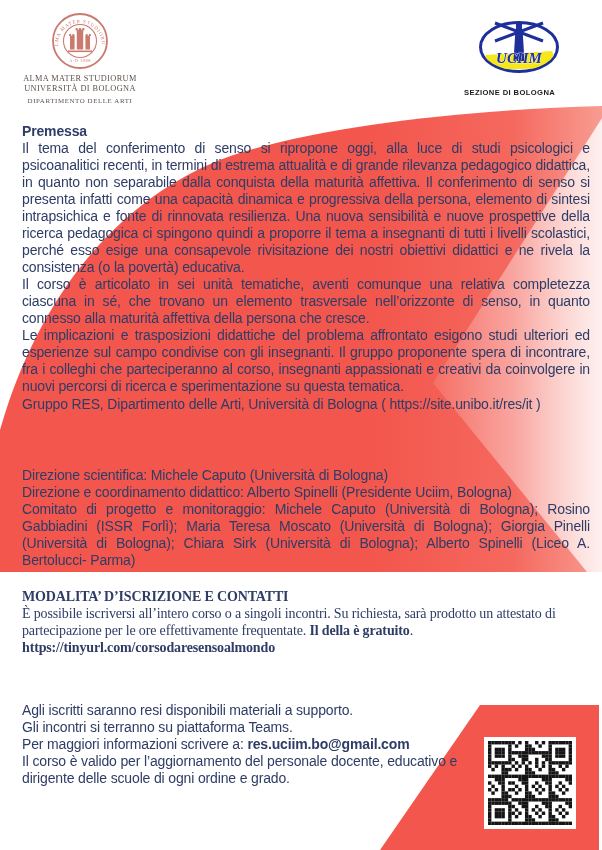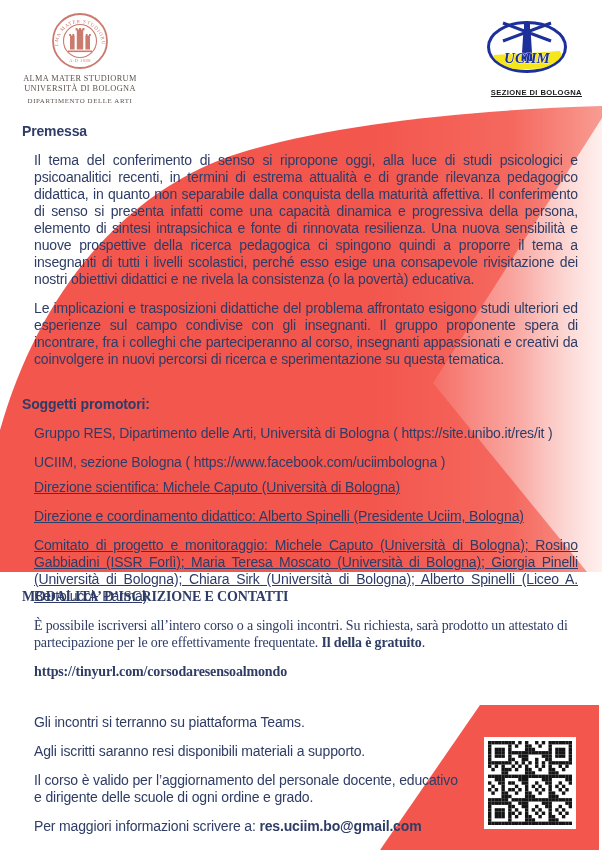--- a/index.html
+++ b/index.html
@@ -2,30 +2,30 @@
 <html><head>
 <meta charset="utf-8">
 <style>
   html,body{margin:0;padding:0;background:#e8e8e8;}
   .page{
     position:relative;width:602px;height:850px;margin:0 auto;background:#ffffff;
     font-family:"Liberation Sans", sans-serif;color:#2E3C66;overflow:hidden;
   }
   .bg{position:absolute;left:0;top:0;z-index:0;}
   .sec{position:absolute;left:22px;width:568px;font-size:14px;line-height:17px;letter-spacing:-0.15px;z-index:2;}
-  .sec p{margin:12px;}
+  .sec p{margin:0;}
   .just p{text-align:justify;}
   .h{font-weight:bold;}
   b{font-weight:bold;}
   
   .unibo{position:absolute;left:18px;top:12px;width:124px;text-align:center;z-index:2;}
   .unibo-l1,.unibo-l2{font-size:8.3px;line-height:10px;color:#5E524C;letter-spacing:0.4px;font-family:"Liberation Serif",serif;}
   .unibo-l3{font-size:6.9px;line-height:9px;color:#5E524C;letter-spacing:0.6px;margin-top:2px;font-family:"Liberation Serif",serif;}
-  .uciim{position:absolute;left:464px;top:14px;width:118px;text-align:right;z-index:2;}
-  .uciim-caption{font-size:7.6px;font-weight:bold;color:#1b1b1b;letter-spacing:0.4px;margin-top:2px;text-decoration:underline;}
+  .uciim{position:absolute;left:464px;top:14px;width:118px;text-align:left;z-index:2;}
+  .uciim-caption{font-size:7.6px;font-weight:bold;color:#1b1b1b;letter-spacing:0.4px;margin-top:2px;}
   
   .qr-tile{position:absolute;left:484px;top:737px;width:92px;height:92px;background:#ffffff;z-index:3;
            display:flex;align-items:center;justify-content:center;}
 </style>
 </head>
 <body>
 
 <div class="page">
 
   <svg class="bg" width="602" height="850" viewBox="0 0 602 850">
@@ -90,46 +90,45 @@
       <rect x="52" y="10" width="6" height="5" fill="#1D2F9B"></rect>
       <polygon points="51.5,15 58.5,15 60.5,47 49.5,47" fill="#1D2F9B"></polygon>
       <text x="55" y="49" text-anchor="middle" font-family="Liberation Serif, serif" font-size="15" font-weight="bold" font-style="italic" fill="#1D2F9B" stroke="#ffffff" stroke-width="0.7" paint-order="stroke">UCIIM</text>
     </svg>
     <div class="uciim-caption">SEZIONE DI BOLOGNA</div>
   </div>
 
   <div class="sec just" style="top:123px;">
     <div class="h">Premessa</div>
     <p>Il tema del conferimento di senso si ripropone oggi, alla luce di studi psicologici e psicoanalitici recenti, in termini di estrema attualità e di grande rilevanza pedagogico didattica, in quanto non separabile dalla conquista della maturità affettiva. Il conferimento di senso si presenta infatti come una capacità dinamica e progressiva della persona, elemento di sintesi intrapsichica e fonte di rinnovata resilienza. Una nuova sensibilità e nuove prospettive della ricerca pedagogica ci spingono quindi a proporre il tema a insegnanti di tutti i livelli scolastici, perché esso esige una consapevole rivisitazione dei nostri obiettivi didattici e ne rivela la consistenza (o la povertà) educativa.</p>
+    <p>Il corso è articolato in sei unità tematiche, aventi comunque una relativa completezza ciascuna in sé, che trovano un elemento trasversale nell’orizzonte di senso, in quanto connesso alla maturità affettiva della persona che cresce.</p>
     <p>Le implicazioni e trasposizioni didattiche del problema affrontato esigono studi ulteriori ed esperienze sul campo condivise con gli insegnanti. Il gruppo proponente spera di incontrare, fra i colleghi che parteciperanno al corso, insegnanti appassionati e creativi da coinvolgere in nuovi percorsi di ricerca e sperimentazione su questa tematica.</p>
   </div>
 
   <div class="sec" style="top:396px;">
-    <div class="h">Soggetti promotori:</div>
     <p>Gruppo RES, Dipartimento delle Arti, Università di Bologna ( https://site.unibo.it/res/it )</p>
-    <p>UCIIM, sezione Bologna ( https://www.facebook.com/uciimbologna )</p>
-  </div>
-
-  <div class="sec just" style="top:467px;text-decoration:underline;">
+  </div>
+
+  <div class="sec just" style="top:467px;">
     <p>Direzione scientifica: Michele Caputo (Università di Bologna)</p>
     <p>Direzione e coordinamento didattico: Alberto Spinelli (Presidente Uciim, Bologna)</p>
     <p>Comitato di progetto e monitoraggio: Michele Caputo (Università di Bologna); Rosino Gabbiadini (ISSR Forlì); Maria Teresa Moscato (Università di Bologna); Giorgia Pinelli (Università di Bologna); Chiara Sirk (Università di Bologna); Alberto Spinelli (Liceo A. Bertolucci- Parma)</p>
   </div>
 
   <div class="sec" style="top:588px;width:560px;font-family:Liberation Serif, serif;">
     <div class="h">MODALITA’ D’ISCRIZIONE E CONTATTI</div>
     <p><span>È possibile iscriversi all’intero corso o a singoli incontri. Su richiesta, sarà prodotto un attestato di partecipazione per le ore effettivamente frequentate. </span><b>Il della è gratuito</b><span>.</span></p>
     <p><b>https://tinyurl.com/corsodaresensoalmondo</b></p>
   </div>
 
   <div class="sec" style="top:702px;width:450px;">
+    <p>Agli iscritti saranno resi disponibili materiali a supporto.</p>
     <p>Gli incontri si terranno su piattaforma Teams.</p>
-    <p>Agli iscritti saranno resi disponibili materiali a supporto.</p>
+    <p><span>Per maggiori informazioni scrivere a: </span><b>res.uciim.bo@gmail.com</b></p>
     <p>Il corso è valido per l’aggiornamento del personale docente, educativo e dirigente delle scuole di ogni ordine e grado.</p>
-    <p><span>Per maggiori informazioni scrivere a: </span><b>res.uciim.bo@gmail.com</b></p>
   </div>
 
   <div class="qr-tile">
     <svg width="84" height="84" viewBox="0 0 84 84">
         <rect x="0.00" y="0.00" width="3.41" height="3.41" fill="#141414"></rect>
         <rect x="3.36" y="0.00" width="3.41" height="3.41" fill="#141414"></rect>
         <rect x="6.72" y="0.00" width="3.41" height="3.41" fill="#141414"></rect>
         <rect x="10.08" y="0.00" width="3.41" height="3.41" fill="#141414"></rect>
         <rect x="13.44" y="0.00" width="3.41" height="3.41" fill="#141414"></rect>
         <rect x="16.80" y="0.00" width="3.41" height="3.41" fill="#141414"></rect>

